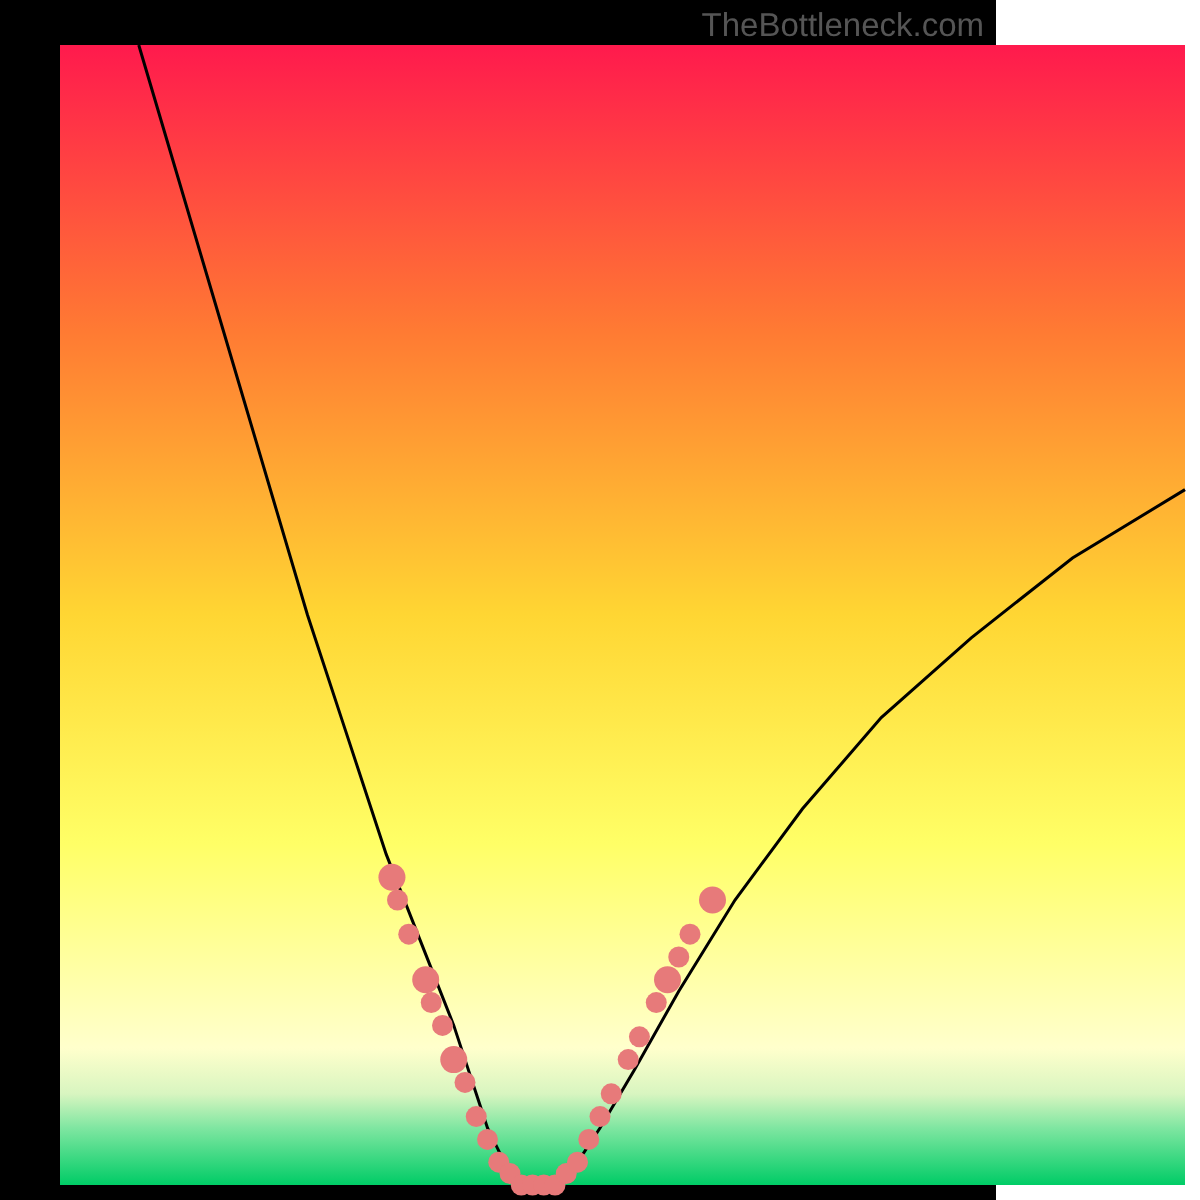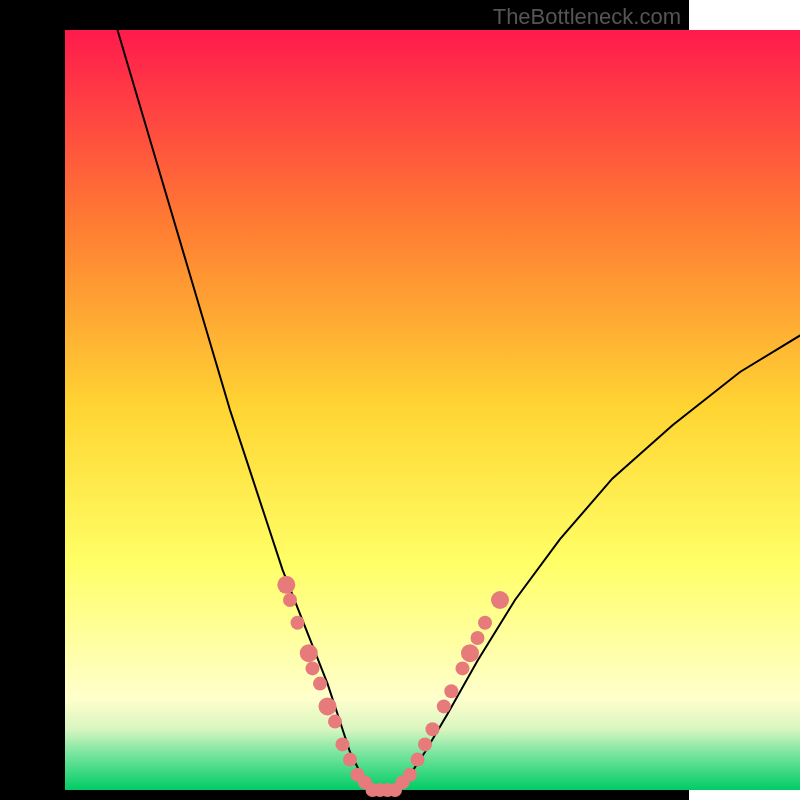--- a/index.html
+++ b/index.html
@@ -8,21 +8,20 @@
     width: 800px;
     height: 800px;
     overflow: hidden;
     font-family: Arial, sans-serif;
   }
   .chart-container {
     width: 664px;
     height: 800px;
     position: relative;
     background: #000;
-    padding-left: 25px;
   }
   .watermark {
     position: absolute;
     top: 4px;
     right: 8px;
     color: #555;
     font-size: 22px;
     font-weight: 500;
     z-index: 10;
   }

